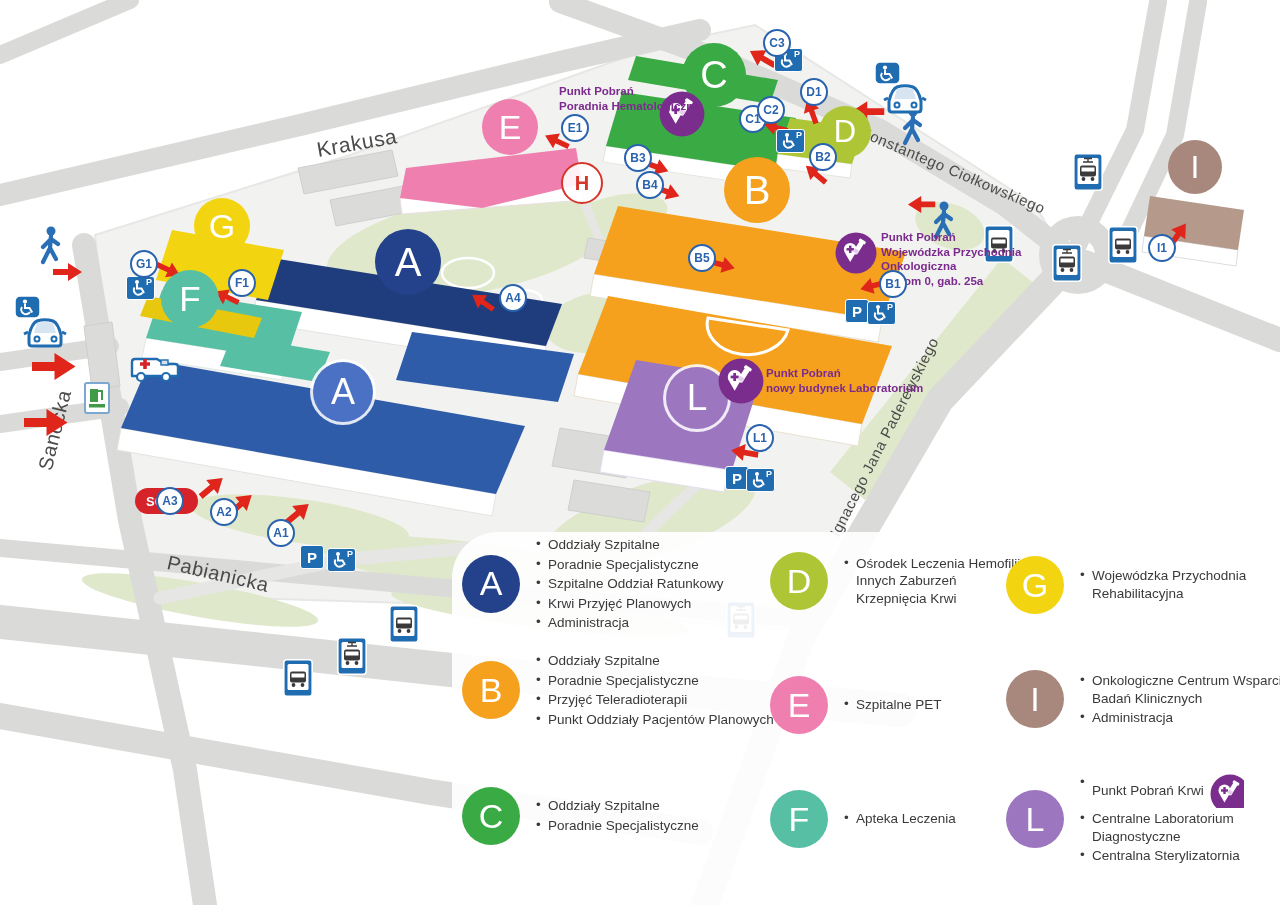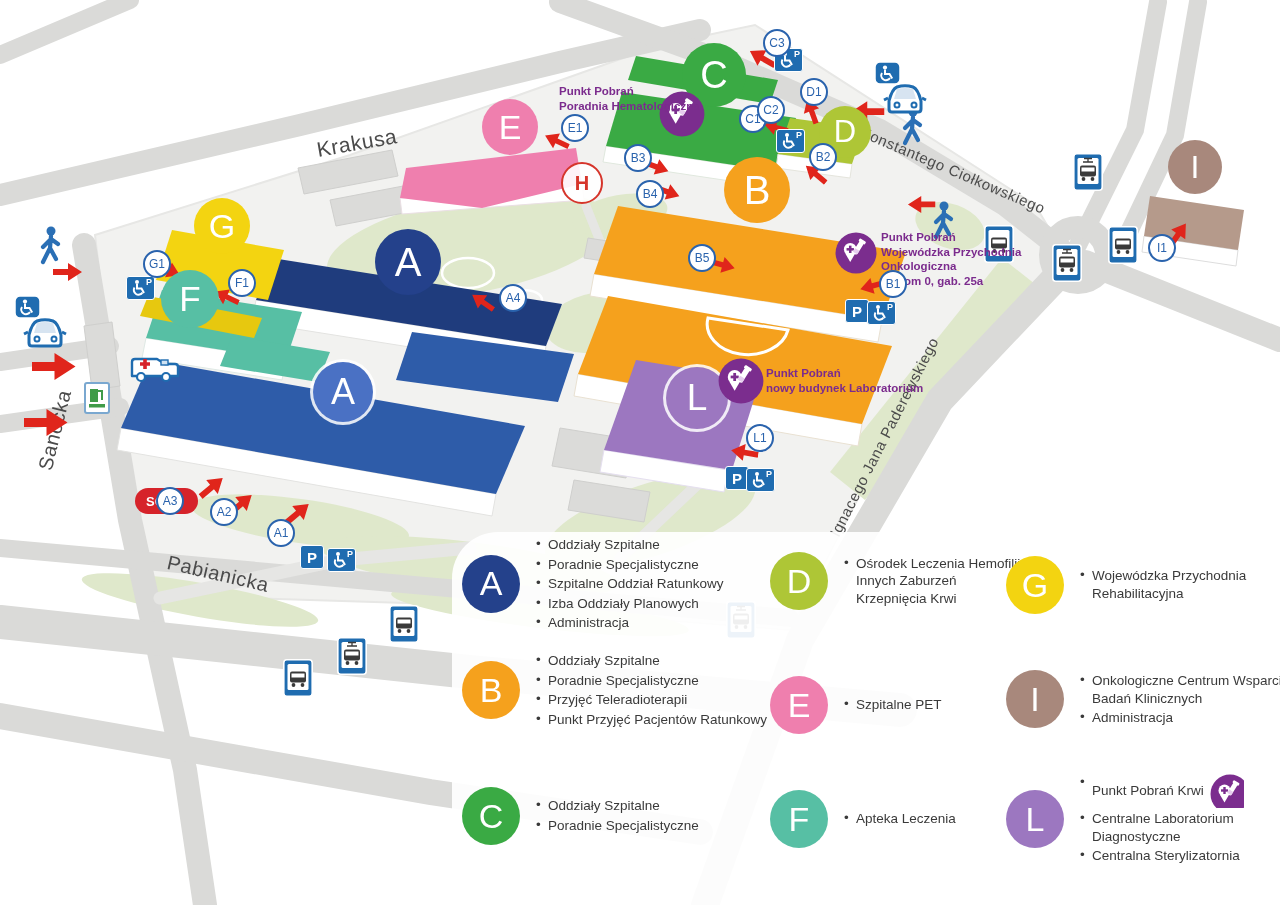--- a/index.html
+++ b/index.html
@@ -1,21 +1,21 @@
 <!DOCTYPE html>
 <html><head>
 <meta charset="utf-8">
 <style>
   html,body{margin:0;padding:0;background:#fff;}
   #stage{position:relative;width:1280px;height:905px;overflow:hidden;background:#fff;
          font-family:"Liberation Sans",sans-serif;}
   .abs{position:absolute;}
   
   .ent{width:28px;height:28px;border-radius:50%;background:#fff;border:2.5px solid #2a63ad;
-       color:#2a63ad;font-weight:normal;font-size:12px;display:flex;align-items:center;
+       color:#2a63ad;font-weight:bold;font-size:12px;display:flex;align-items:center;
        justify-content:center;box-sizing:border-box;z-index:6;}
   
   .bc{border-radius:50%;color:#fff;display:flex;align-items:center;justify-content:center;
       font-weight:400;z-index:5;}
   .ring{box-shadow:0 0 0 3px rgba(255,255,255,.85);}
   
   .street{color:#4b4b4b;white-space:nowrap;letter-spacing:.6px;z-index:4;}
   
   .note{color:#7b2b8d;font-weight:bold;font-size:11.5px;line-height:1.28;white-space:pre-line;z-index:6;}
   
@@ -433,29 +433,29 @@
       <div class="note abs" style="left:766px;top:366px">Punkt Pobrań
 nowy budynek Laboratorium</div>
       <div class="sor abs" style="left:135px;top:488px">SOR</div>
       <div class="ent abs" style="left:267px;top:519px">A1</div>
       <div class="ent abs" style="left:210px;top:498px">A2</div>
       <div class="ent abs" style="left:156px;top:487px">A3</div>
       <div class="ent abs" style="left:499px;top:284px">A4</div>
       <div class="ent abs" style="left:879px;top:270px">B1</div>
       <div class="ent abs" style="left:809px;top:143px">B2</div>
       <div class="ent abs" style="left:624px;top:144px">B3</div>
-      <div class="ent abs" style="left:636px;top:180px">B4</div>
+      <div class="ent abs" style="left:636px;top:171px">B4</div>
       <div class="ent abs" style="left:688px;top:244px">B5</div>
       <div class="ent abs" style="left:739px;top:105px">C1</div>
       <div class="ent abs" style="left:757px;top:96px">C2</div>
       <div class="ent abs" style="left:763px;top:29px">C3</div>
       <div class="ent abs" style="left:800px;top:78px">D1</div>
       <div class="ent abs" style="left:561px;top:114px">E1</div>
       <div class="ent abs" style="left:228px;top:269px">F1</div>
-      <div class="ent abs" style="left:143px;top:250px">G1</div>
+      <div class="ent abs" style="left:130px;top:250px">G1</div>
       <div class="ent abs" style="left:1148px;top:234px">I1</div>
       <div class="ent abs" style="left:746px;top:424px">L1</div>
       <div class="bc abs " style="left:375px;top:229px;width:66px;height:66px;background:#24418b;font-size:40px">A</div>
       <div class="bc abs ring" style="left:313px;top:362px;width:60px;height:60px;background:#4a71c4;font-size:36px">A</div>
       <div class="bc abs " style="left:724px;top:157px;width:66px;height:66px;background:#f5a11d;font-size:40px">B</div>
       <div class="bc abs " style="left:682px;top:43px;width:64px;height:64px;background:#3aaa44;font-size:38px">C</div>
       <div class="bc abs " style="left:819px;top:106px;width:52px;height:52px;background:#aec636;font-size:31px">D</div>
       <div class="bc abs " style="left:482px;top:99px;width:56px;height:56px;background:#ef7fae;font-size:34px">E</div>
       <div class="bc abs " style="left:161px;top:270px;width:58px;height:58px;background:#57bfa4;font-size:35px">F</div>
       <div class="bc abs " style="left:194px;top:198px;width:56px;height:56px;background:#f3d411;font-size:34px">G</div>
@@ -465,31 +465,31 @@
 
   <div id="wash" class="abs"></div>
 
   <div id="legend" class="abs" style="left:0;top:0;width:1280px;height:905px;z-index:9;pointer-events:none">
       <div class="lrow abs" style="left:462px;top:534px;width:325px">
      <div class="bc" style="width:58px;height:58px;font-size:34px;background:#24418b;flex:none">A</div>
      <ul class="litems" style="width:250px">
           <li>Oddziały Szpitalne</li>
           <li>Poradnie Specjalistyczne</li>
           <li>Szpitalne Oddział Ratunkowy</li>
-          <li>Izba Oddziały Planowych</li>
+          <li>Krwi Przyjęć Planowych</li>
           <li>Administracja</li>
         </ul>
    </div>
       <div class="lrow abs" style="left:462px;top:650px;width:325px">
      <div class="bc" style="width:58px;height:58px;font-size:34px;background:#f5a11d;flex:none">B</div>
      <ul class="litems" style="width:250px">
           <li>Oddziały Szpitalne</li>
           <li>Poradnie Specjalistyczne</li>
           <li>Przyjęć Teleradioterapii</li>
-          <li>Punkt Przyjęć Pacjentów Ratunkowy</li>
+          <li>Punkt Oddziały Pacjentów Planowych</li>
         </ul>
    </div>
       <div class="lrow abs" style="left:462px;top:787px;width:325px">
      <div class="bc" style="width:58px;height:58px;font-size:34px;background:#3aaa44;flex:none">C</div>
      <ul class="litems" style="width:250px">
           <li>Oddziały Szpitalne</li>
           <li>Poradnie Specjalistyczne</li>
         </ul>
    </div>
       <div class="lrow abs" style="left:770px;top:552px;width:260px">

